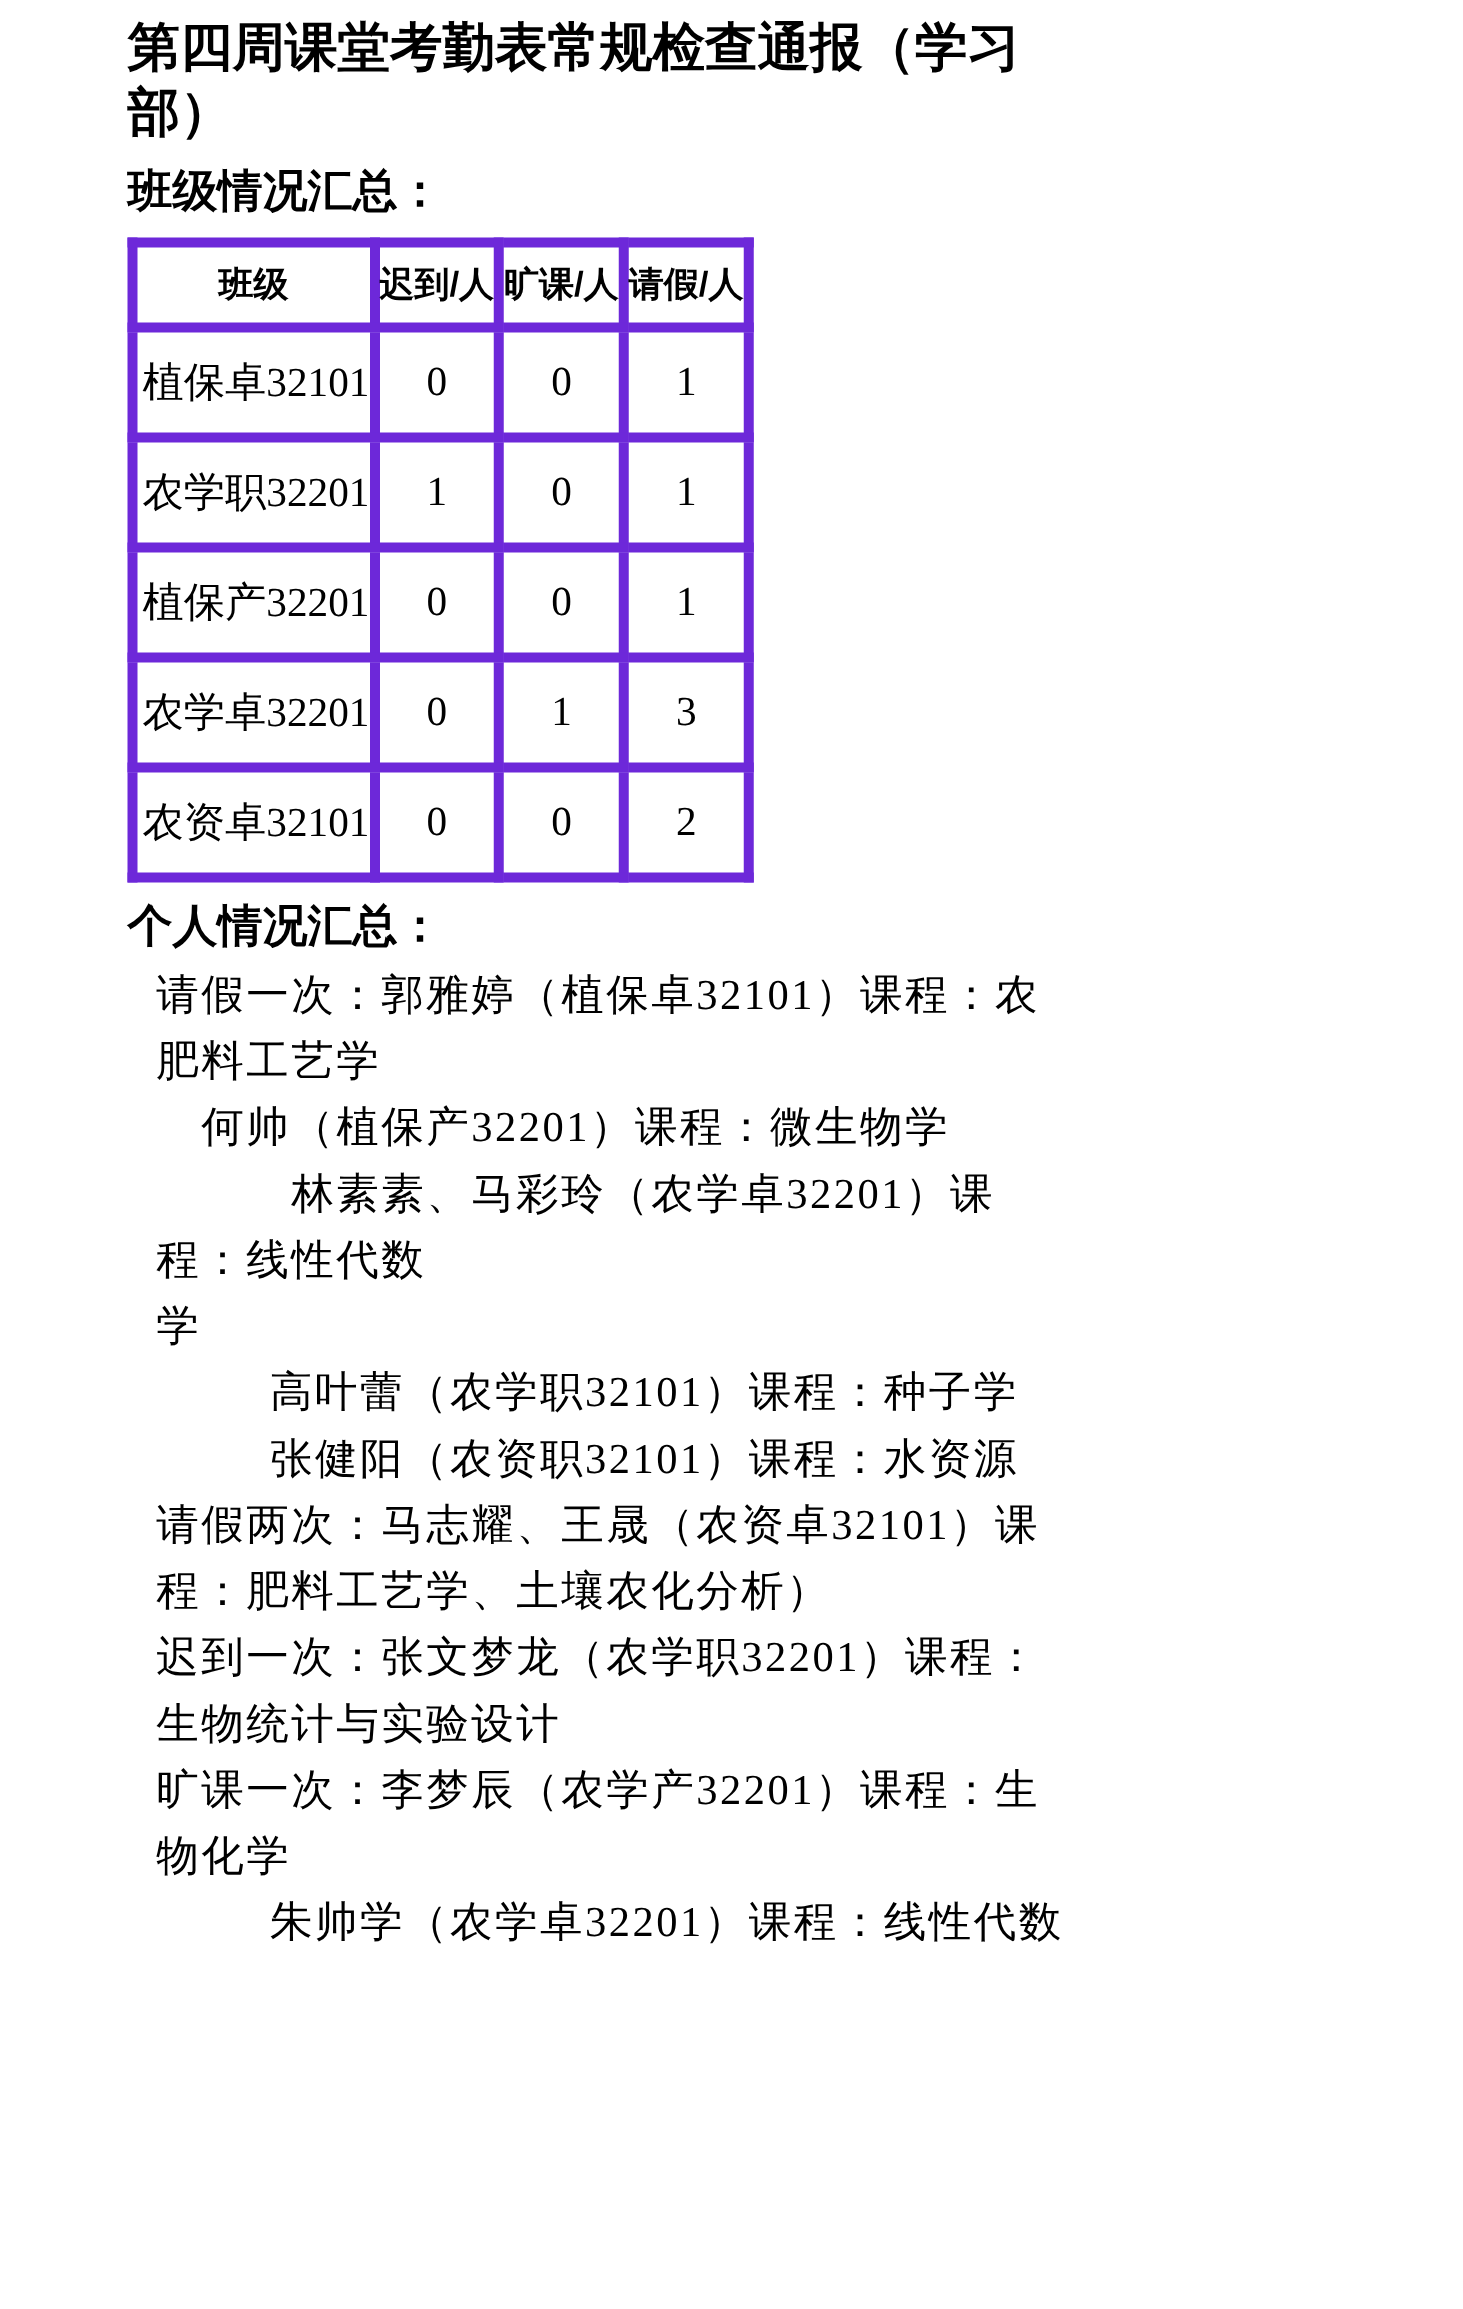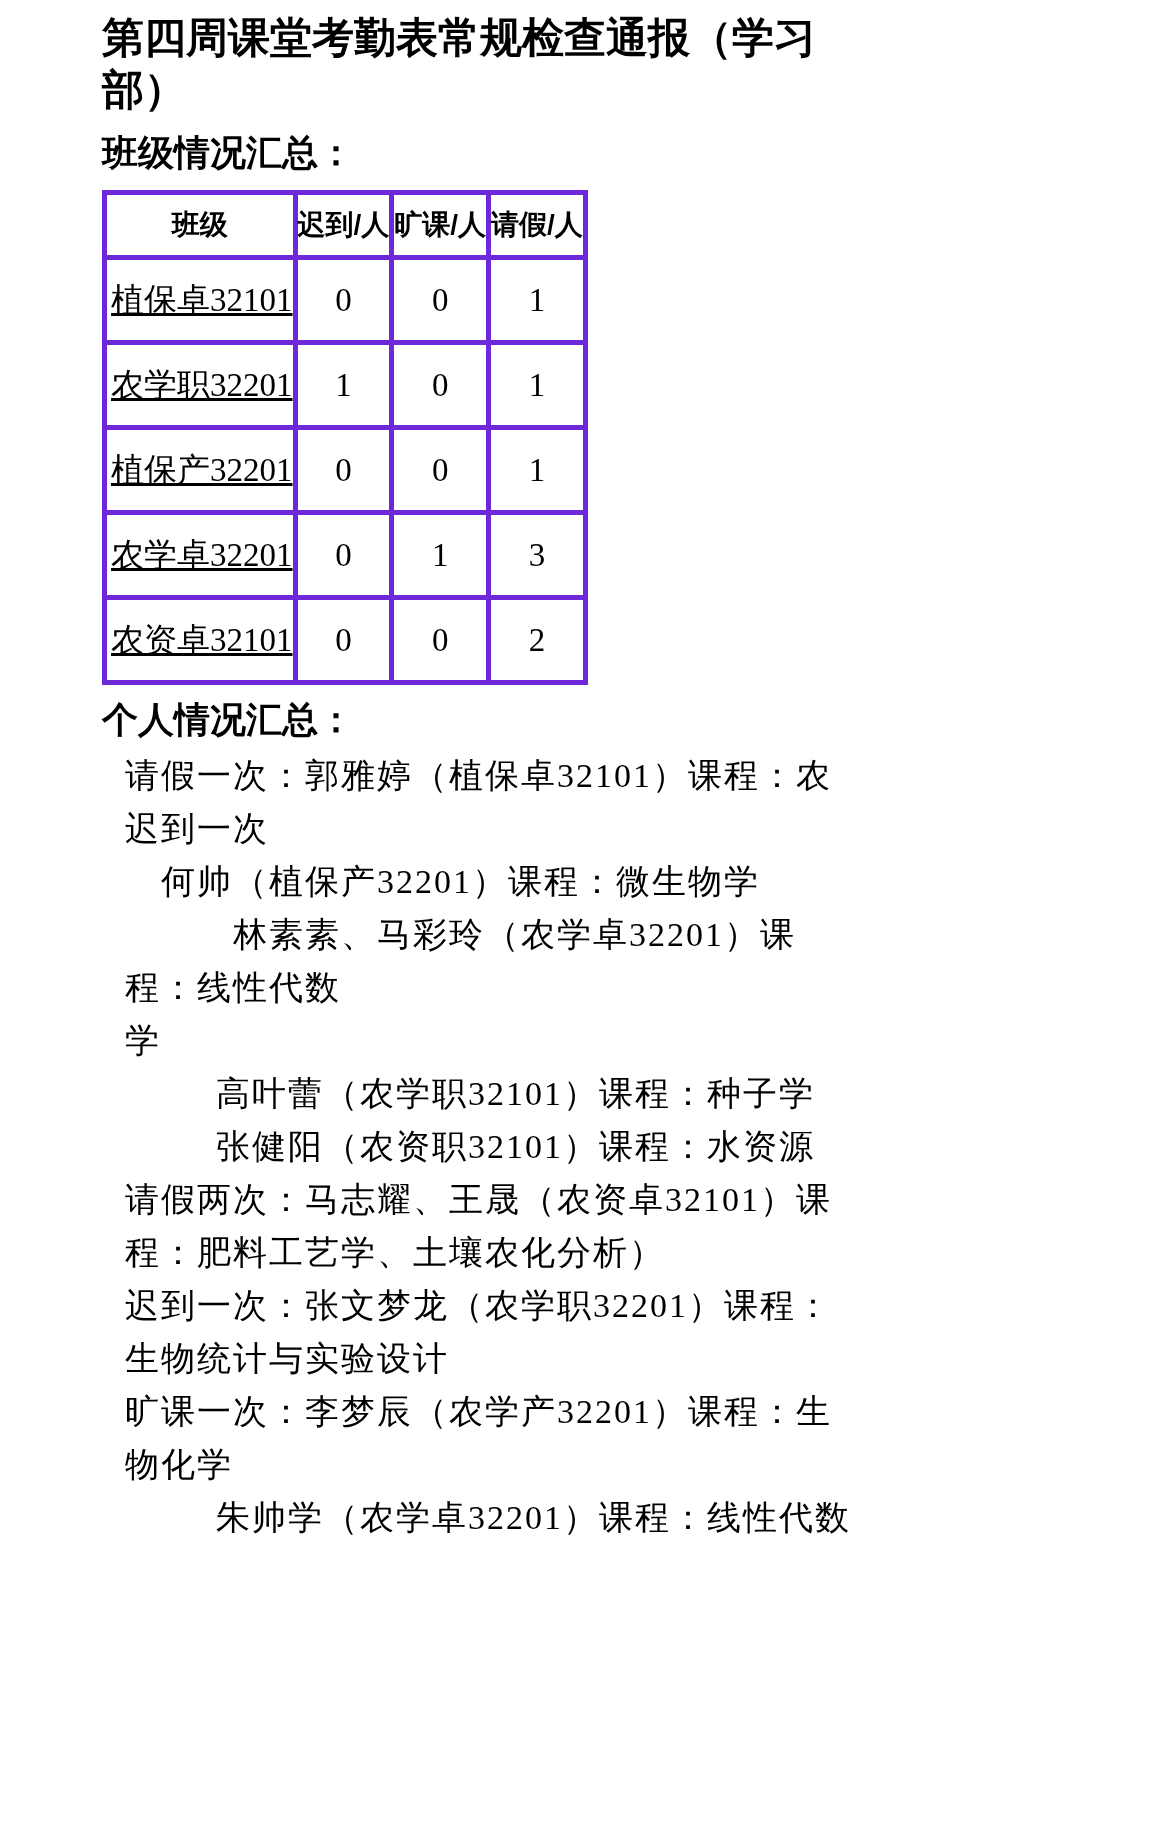--- a/index.html
+++ b/index.html
@@ -37,41 +37,40 @@
   }
   .attendance-table {
     border-collapse: collapse;
     margin-top: 14px;
     table-layout: fixed;
   }
   .attendance-table col.c-class { width: 185px; }
   .attendance-table col.c-num   { width: 95px;  }
   .attendance-table th,
   .attendance-table td {
-    border: 5px solid #6d28d9;
+    border: 8px solid #6d28d9;
     padding: 0;
     vertical-align: middle;
   }
   .attendance-table th {
     font-family: "Liberation Sans", sans-serif;
     font-weight: bold;
     font-size: 28px;
     height: 60px;
     text-align: center;
     white-space: nowrap;
   }
   .attendance-table td {
     height: 80px;
     font-size: 33px;
   }
   .attendance-table td.cls {
     text-align: right;
     padding-left: 4px;
     white-space: nowrap;
-    text-decoration: underline;
   }
   .attendance-table td.num {
     text-align: center;
     font-family: "Liberation Serif", serif;
   }
   .individual-heading {
     margin-top: 12px;
   }
   .summary-lines {
     margin-top: 6px;
@@ -140,21 +139,21 @@
           <td class="num">0</td>
           <td class="num">2</td>
         </tr>
       </tbody>
   </table>
 
   <h2 class="section-heading individual-heading">个人情况汇总：</h2>
 
   <div class="summary-lines" id="summary-lines">
       <div class="summary-line">请假一次：郭雅婷（植保卓32101）课程：农</div>
-      <div class="summary-line">迟到一次</div>
+      <div class="summary-line">肥料工艺学</div>
       <div class="summary-line">　何帅（植保产32201）课程：微生物学</div>
       <div class="summary-line">　　　林素素、马彩玲（农学卓32201）课</div>
       <div class="summary-line">程：线性代数</div>
       <div class="summary-line">学</div>
       <div class="summary-line">　　 高叶蕾（农学职32101）课程：种子学</div>
       <div class="summary-line">　　 张健阳（农资职32101）课程：水资源</div>
       <div class="summary-line">请假两次：马志耀、王晟（农资卓32101）课</div>
       <div class="summary-line">程：肥料工艺学、土壤农化分析）</div>
       <div class="summary-line">迟到一次：张文梦龙（农学职32201）课程：</div>
       <div class="summary-line">生物统计与实验设计</div>

